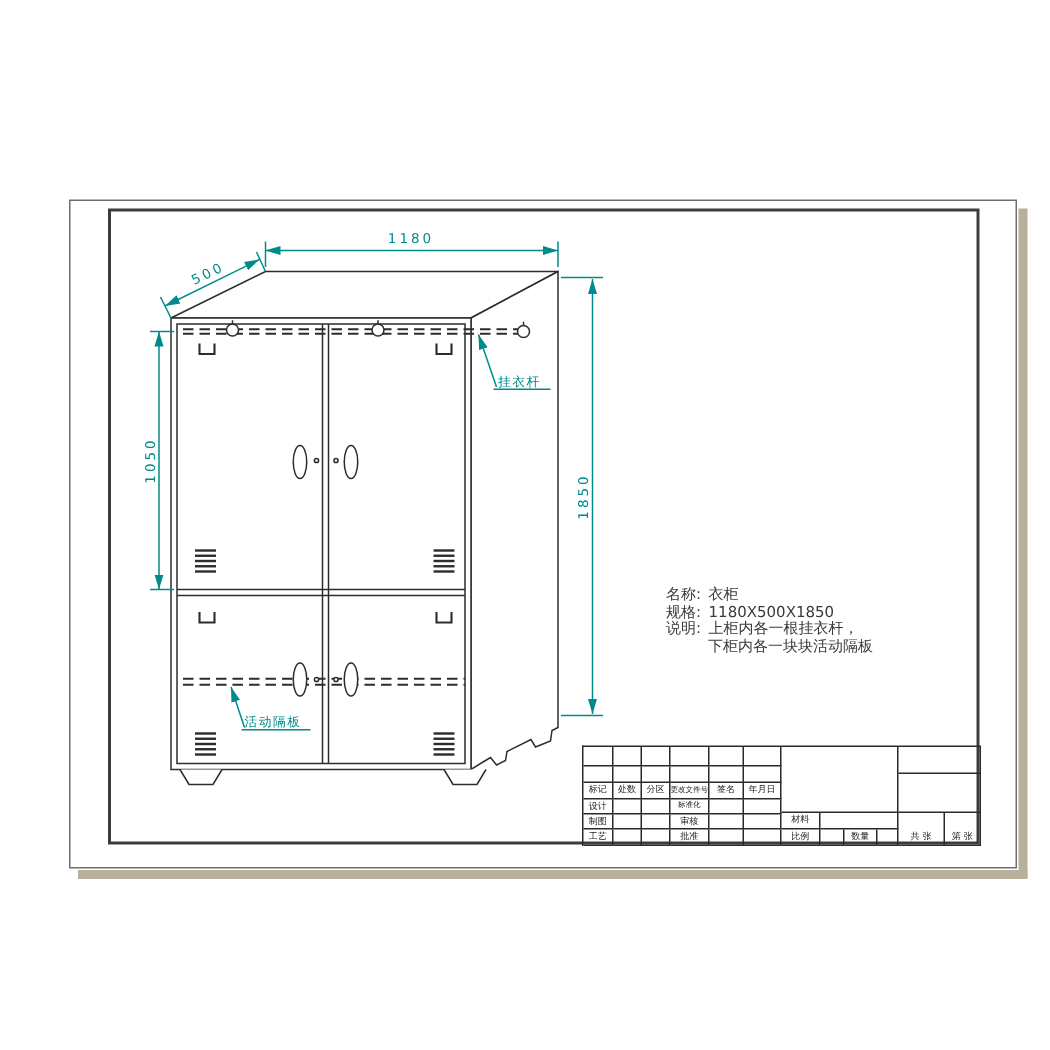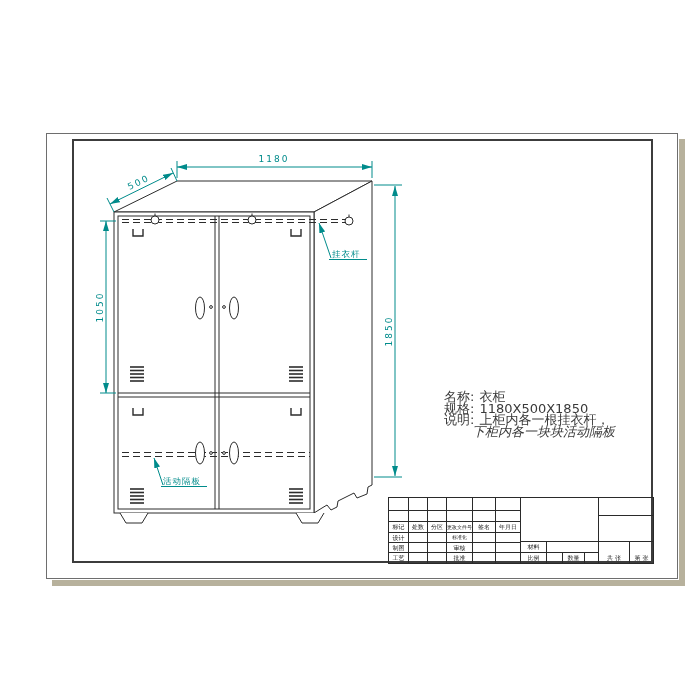--- a/index.html
+++ b/index.html
@@ -11,23 +11,23 @@
   .sheet-outer{position:absolute;left:46px;top:133px;width:632px;height:446px;
     border:1px solid #6e6e6e;box-sizing:border-box;background:#fff;}
   .sheet-inner{position:absolute;left:72px;top:139px;width:581px;height:424px;
     border:2px solid #3c3c3c;box-sizing:border-box;}
   .shadow-right{position:absolute;left:679px;top:139px;width:6px;height:446px;background:#b7b19c;}
   .shadow-bottom{position:absolute;left:52px;top:580px;width:633px;height:6px;background:#b7b19c;}
 
   svg.draw{position:absolute;left:0;top:0;}
 
   
-  .notes{position:absolute;left:444px;top:391px;color:#3a3a3a;font-size:13px;line-height:11.5px;white-space:nowrap;}
+  .notes{position:absolute;left:444px;top:391px;color:#3a3a3a;font-size:10px;line-height:11.5px;white-space:nowrap;}
   .notes .nv{margin-left:5px;}
-  .notes .indent{padding-left:28px;font-style:italic;}
+  .notes .indent{padding-left:28px;}
 
   
   .tblock{position:absolute;left:388px;top:497px;width:265px;height:66px;
     border-top:1px solid #2a2a2a;border-left:1px solid #2a2a2a;box-sizing:content-box;color:#222;}
   .tc{position:absolute;box-sizing:border-box;border-right:1px solid #2a2a2a;border-bottom:1px solid #2a2a2a;
     font-size:6px;line-height:1;display:flex;align-items:center;justify-content:center;
     overflow:hidden;white-space:nowrap;}
   .tc.small{font-size:5px;}
   .tc.bottomtxt{align-items:flex-end;padding-bottom:2px;}
 </style>

